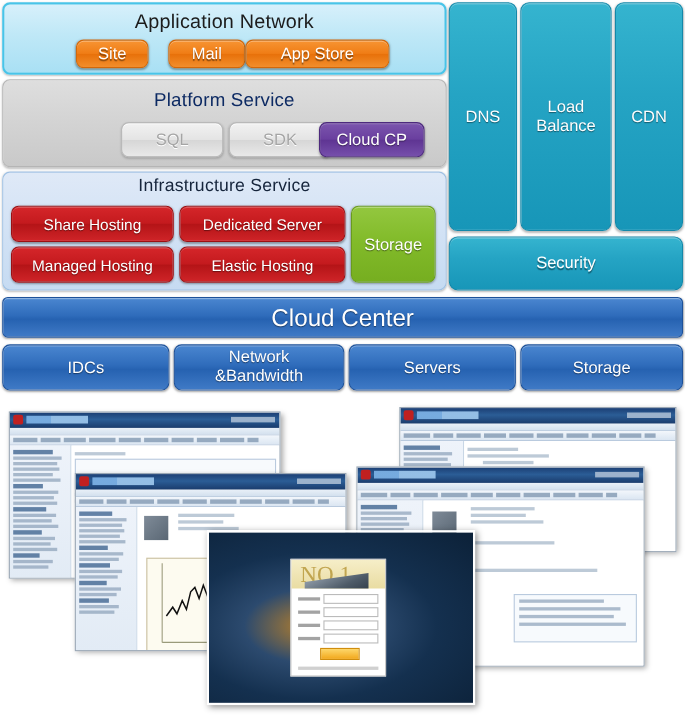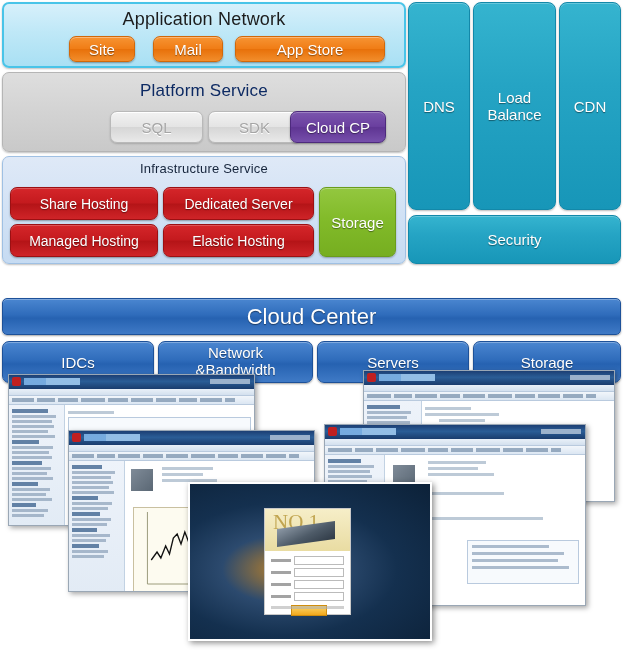--- a/index.html
+++ b/index.html
@@ -48,21 +48,21 @@
   }
 
   .panel-title{
     position:absolute;left:0;right:0;
     text-align:center;
     font-size:17px;
     letter-spacing:.2px;
   }
   .app-title{top:5px;color:#1c1c1c;font-size:18px;}
   .plat-title{top:8px;color:#0d2a63;font-size:17px;}
-  .infra-title{top:4px;color:#15243b;font-size:13px;}
+  .infra-title{top:4px;color:#15243b;font-size:16px;}
 
   
   .pill{
     position:absolute;
     display:flex;align-items:center;justify-content:center;
     border-radius:7px;
     color:#ffffff;
     font-size:14px;
     text-shadow:0 1px 1px rgba(0,0,0,.45);
     box-sizing:border-box;
@@ -104,27 +104,26 @@
     border:1px solid #1388a9;
     box-shadow:0 1px 2px rgba(0,0,0,.28), inset 0 1px 0 rgba(255,255,255,.25);
     border-radius:8px;
     font-size:15px;
   }
   .blue{
     background:linear-gradient(to bottom,#4a86d0 0%,#2f6cbb 45%,#2662b1 55%,#3f7ac6 100%);
     border:1px solid #1d5199;
     box-shadow:0 1px 2px rgba(0,0,0,.35), inset 0 1px 0 rgba(255,255,255,.3);
     font-size:15px;
-    margin-top:28px;
   }
 
   
   .pill-site     {left:67px;top:34px;width:66px;height:26px;}
   .pill-mail     {left:151px;top:34px;width:70px;height:26px;}
-  .pill-appstore {left:233px;top:34px;width:150px;height:26px;}
+  .pill-appstore {left:221px;top:34px;width:131px;height:26px;}
 
   
   .pill-apis   {left:8px;top:109px;width:95px;height:32px;}
   .pill-sql    {left:108px;top:109px;width:93px;height:32px;}
   .pill-sdk    {left:206px;top:109px;width:93px;height:32px;}
   .pill-cloudcp{left:288px;top:109px;width:96px;height:32px;}
 
   
   .pill-share    {left:8px;top:185px;width:148px;height:33px;}
   .pill-dedicated{left:161px;top:185px;width:151px;height:33px;}
@@ -224,21 +223,21 @@
     background:radial-gradient(ellipse at 38% 55%, #b8802a 0%, #2c4a6e 28%, #14304f 55%, #0c2138 100%);
     border:2px solid #ffffff;
     box-shadow:2px 2px 6px rgba(0,0,0,.45);
     overflow:hidden;
   }
   .login-box{
     position:absolute;left:74px;top:24px;width:85px;height:105px;
     background:#ffffff;border:1px solid #c9c9c9;
   }
   .login-banner{
-    height:42px;width:100%;
+    height:26px;width:100%;
     background:linear-gradient(to bottom,#f6eec8,#e9dca2);
     position:relative;overflow:hidden;text-decoration:underline;
   }
   .login-no1{
     position:absolute;left:8px;top:1px;
     font-family:"Liberation Serif","DejaVu Serif",serif;
     font-size:21px;color:#b99a3e;opacity:.85;
   }
   .login-server{
     position:absolute;left:12px;top:16px;width:58px;height:18px;

